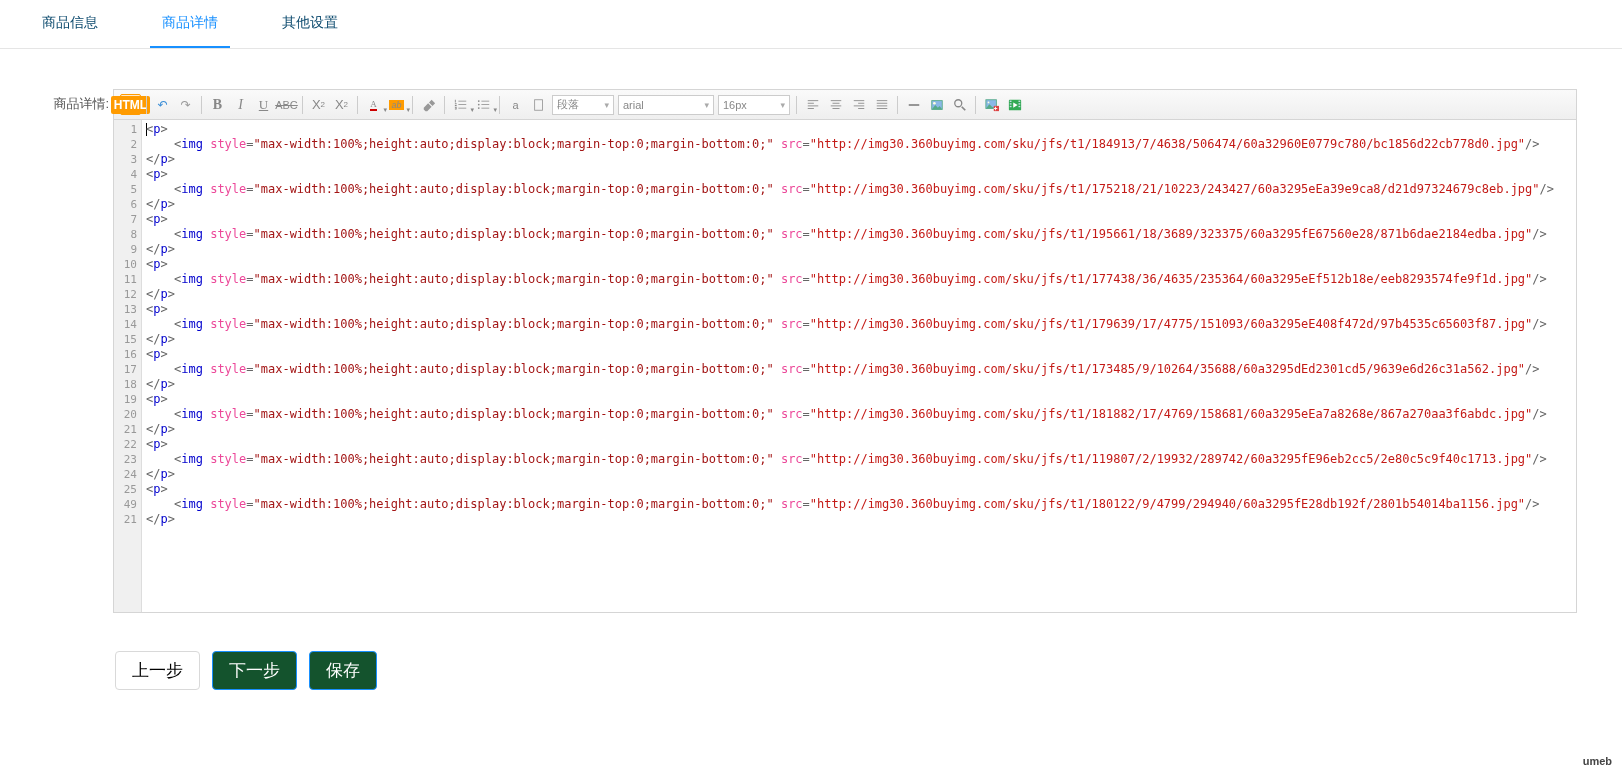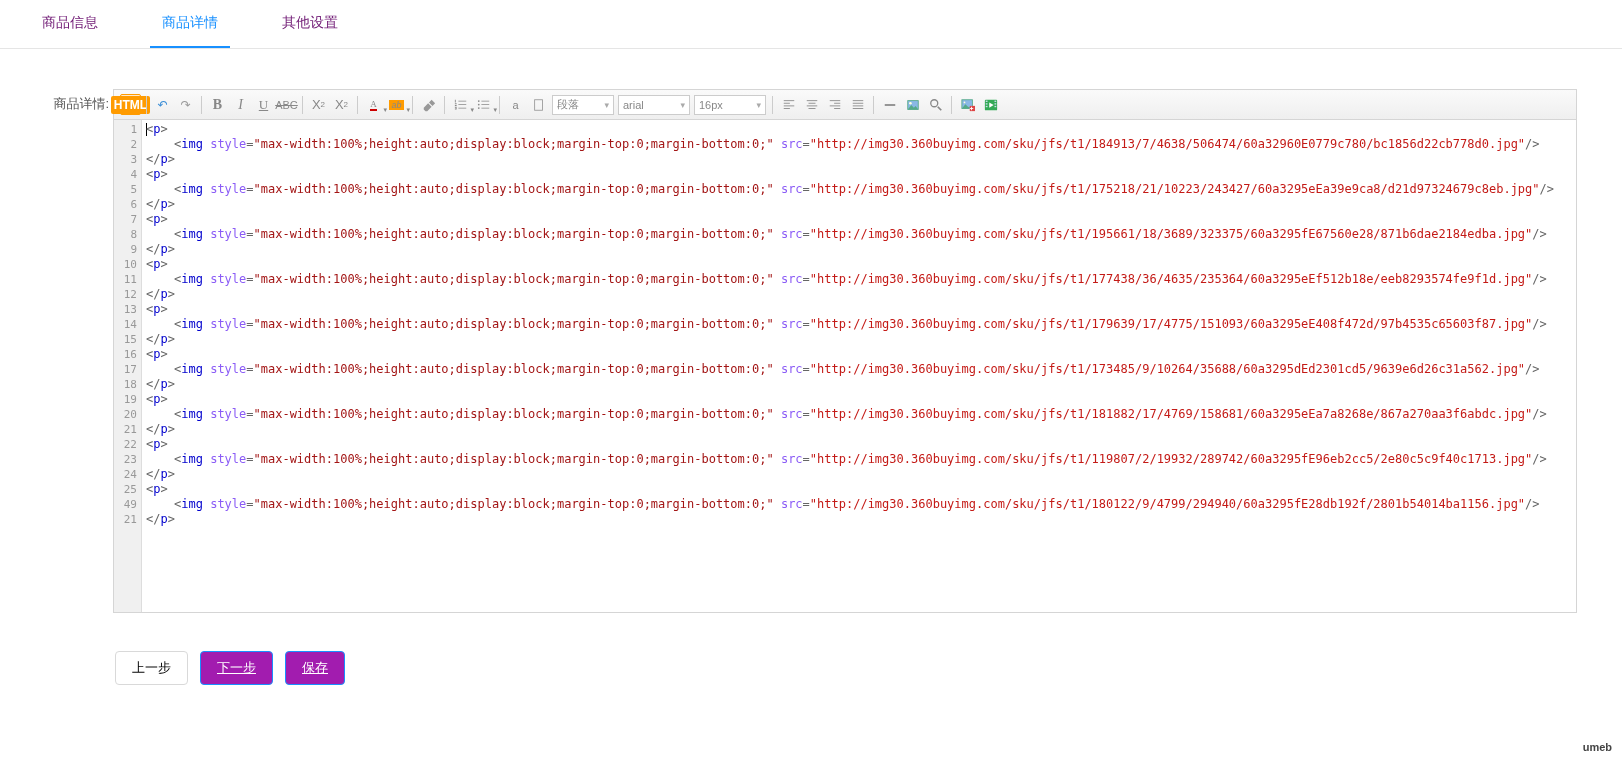--- a/index.html
+++ b/index.html
@@ -1,34 +1,34 @@
 <!DOCTYPE html>
 <html><head>
   <meta charset="utf-8">
   <style>
     * { margin: 0; padding: 0; box-sizing: border-box; }
     body { font-family: Arial, "Microsoft YaHei", sans-serif; background: #fff; font-size: 13px; color: #333; }
     
     .tabs { display: flex; border-bottom: 1px solid #e5e5e5; padding: 0 10px; }
-    .tab { padding: 14px 12px; cursor: pointer; color: #701a75; font-size: 14px; margin: 0 20px; }
+    .tab { padding: 14px 12px; cursor: pointer; color: #0c4a6e; font-size: 14px; margin: 0 20px; }
     .tab.active { color: #1890ff; border-bottom: 2px solid #1890ff; }
     
     .content { display: flex; padding: 40px 45px 20px 45px; }
     .label { width: 68px; text-align: right; color: #555; font-size: 13px; padding-top: 6px; padding-right: 4px; }
     
     .editor-wrap { flex: 1; border: 1px solid #d5d5d5; }
     
     .toolbar { display: flex; align-items: center; background: linear-gradient(#fafafa, #efefef); border-bottom: 1px solid #d5d5d5; padding: 3px 5px; height: 30px; }
     .tb-btn { width: 21px; height: 21px; display: inline-flex; align-items: center; justify-content: center; cursor: pointer; color: #888; font-size: 12px; margin: 0 1px; border-radius: 2px; }
     .tb-btn.active { border: 1px solid #ff9b00; background: #ffe9cc; }
     .tb-sep { width: 1px; height: 18px; background: #ccc; margin: 0 4px; }
     .tb-select { height: 20px; border: 1px solid #ccc; background: #fff; font-size: 11px; color: #888; padding: 0 4px; margin: 0 2px; display: inline-flex; align-items: center; justify-content: space-between; cursor: pointer; }
     .tb-select::after { content: "▾"; margin-left: 4px; color: #aaa; font-size: 9px; }
     .tb-sel1 { width: 62px; }
-    .tb-sel2 { width: 72px; }
+    .tb-sel2 { width: 96px; }
     .tb-sel3 { width: 72px; }
     
     .html-badge { background: #ff9b00; color: #fff; font-size: 12px; font-weight: bold; padding: 2px 3px; border-radius: 2px; }
     
     .tb-undo { color: #3a8dd6; }
     .tb-redo { color: #999; }
     .tb-bold { font-weight: bold; font-family: "Times New Roman"; font-size: 14px; }
     .tb-italic { font-style: italic; font-family: "Times New Roman"; font-size: 14px; }
     .tb-underline { text-decoration: underline; font-family: "Times New Roman"; font-size: 13px; }
     .tb-strike { text-decoration: line-through; font-size: 11px; }
@@ -40,30 +40,30 @@
     
     .code-area { display: flex; background: #fff; height: 492px; }
     .gutter { width: 28px; background: #f0f0f0; border-right: 1px solid #ddd; text-align: right; padding: 2px 4px 0 0; }
     .gutter div { font-size: 11px; color: #999; font-family: Consolas, monospace; height: 15px; line-height: 15px; }
     .code-lines { flex: 1; padding: 2px 4px 0 4px; font-family: Consolas, monospace; font-size: 12px; overflow-x: auto; white-space: nowrap; }
     .code-lines .line { height: 15px; line-height: 15px; }
     .cursor { display: inline-block; width: 1px; height: 13px; background: #000; vertical-align: middle; margin-right: -1px; }
     
     .tok-punc { color: #666; }
     .tok-tag { color: #0000cd; }
-    .tok-attr { color: #8b5cf6; }
+    .tok-attr { color: #ec4899; }
     .tok-eq { color: #666; }
     .tok-str { color: #a31515; }
     .tok-url { color: #c41a16; }
     
     .buttons { padding: 18px 0 18px 115px; display: flex; gap: 12px; }
-    .btn { padding: 7px 16px; border-radius: 4px; font-size: 13px; cursor: pointer; border: 1px solid #d9d9d9; background: #fff; }
-    .btn-primary { background: #a21caf; border-color: #1890ff; color: #fff; text-decoration: underline; }
-    
-    .logo { position: fixed; bottom: 18px; right: 10px; font-size: 11px; font-weight: bold; color: #444; font-family: Arial; }
+    .btn { padding: 7px 16px; border-radius: 4px; font-size: 17px; cursor: pointer; border: 1px solid #d9d9d9; background: #fff; }
+    .btn-primary { background: #14532d; border-color: #1890ff; color: #fff; }
+    
+    .logo { position: fixed; bottom: 4px; right: 10px; font-size: 11px; font-weight: bold; color: #444; font-family: Arial; }
     
     
     .icon-svg { width: 14px; height: 14px; }
   </style>
 </head>
 <body>
 
 <div class="tabs">
   <div class="tab">商品信息</div>
   <div class="tab active">商品详情</div>

